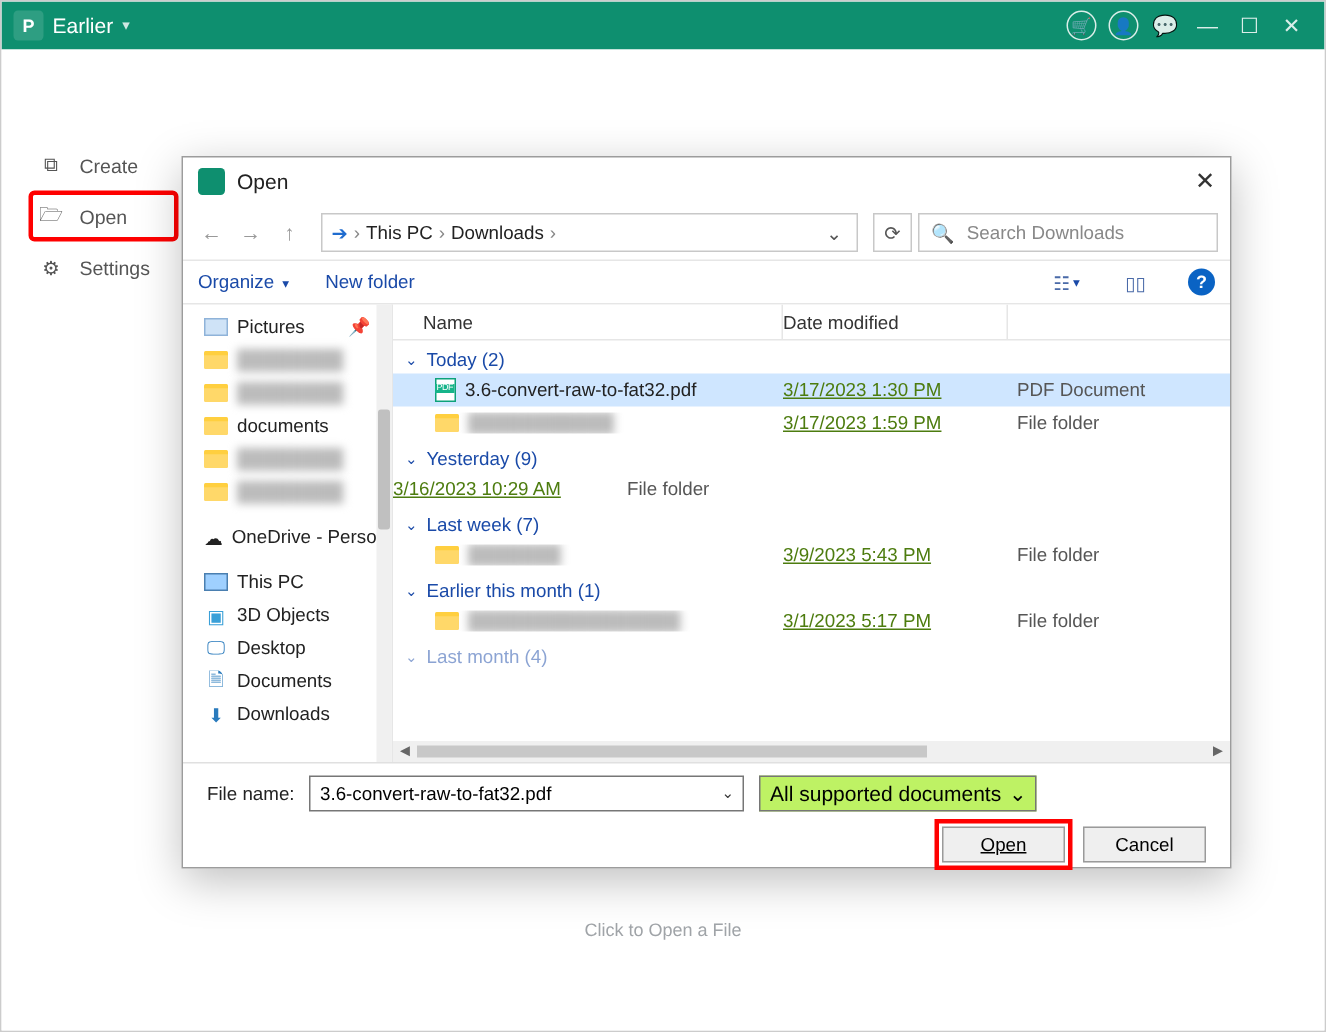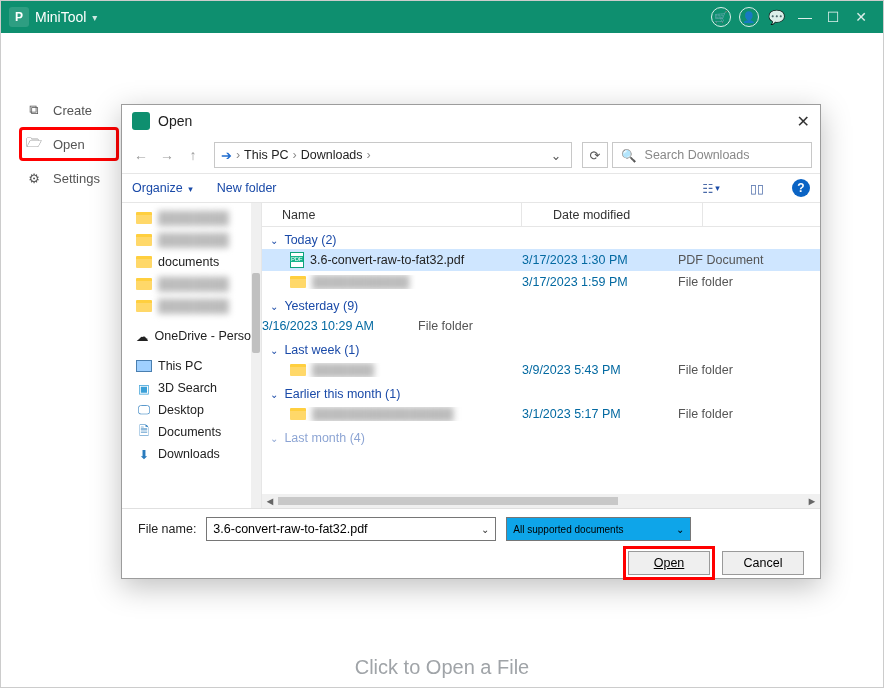--- a/index.html
+++ b/index.html
@@ -10,21 +10,21 @@
   .titlebar .logo { width:20px; height:20px; background:#fff2; border-radius:3px; margin-right:6px; display:flex; align-items:center; justify-content:center; font-weight:bold; font-size:12px;}
   .titlebar .caret { margin-left:6px; font-size:10px; opacity:.8; }
   .titlebar .spacer { flex:1; }
   .titlebar .tbtn { width:28px; height:28px; display:flex; align-items:center; justify-content:center; opacity:.85; }
   .titlebar .circ { width:20px; height:20px; border:1.5px solid #fff; border-radius:50%; display:flex; align-items:center; justify-content:center; font-size:11px;}
   .app-body { position:absolute; top:32px; bottom:0; left:0; right:0; background:#fff; }
   .side { position:absolute; left:18px; top:60px; width:100px; }
   .side-row { display:flex; align-items:center; gap:10px; padding:8px 6px; font-size:13px; color:#555; border-radius:4px; }
   .side-row.highlight { border:3px solid #f00; padding:5px 3px; }
   .side-ico { width:18px; height:18px; display:inline-flex; align-items:center; justify-content:center; color:#555; }
-  .main-hint { position:absolute; left:0; right:0; top:623px; text-align:center; color:#a0a4a8; font-size:20px; }
+  .main-hint { position:absolute; left:0; right:0; top:580px; text-align:center; color:#a0a4a8; font-size:12px; }
 
   
   .dlg { position:absolute; left:120px; top:103px; width:700px; height:475px; background:#fff; border:1px solid #9c9c9c; box-shadow:0 8px 28px rgba(0,0,0,.25); }
   .dlg-head { height:32px; display:flex; align-items:center; padding:0 10px; }
   .dlg-head .dico { width:18px; height:18px; background:#0e8f6f; border-radius:3px; margin-right:8px; }
   .dlg-head .title { font-size:14px; color:#222;}
   .dlg-head .spacer { flex:1; }
   .dlg-head .close { font-size:16px; color:#333; }
 
   .dlg-nav { height:36px; display:flex; align-items:center; padding:0 8px; gap:4px; }
@@ -52,56 +52,56 @@
   .tree-r.ind { }
   .tree-ico { width:16px; height:16px; display:inline-flex; align-items:center; justify-content:center;}
   .folder-ico { width:16px; height:12px; background:#ffd869; border-radius:1px; border-top:3px solid #ffcf3f; }
   .pic-ico { width:16px; height:12px; background:#cfe3f7; border:1px solid #8fb3d9;}
   .drive-ico { width:16px; height:12px; background:#9fd0ff; border:1px solid #4a7fb0;}
   .pin { color:#888; font-size:12px; margin-left:auto; margin-right:10px;}
 
   .files { flex:1; position:relative; font-size:12.5px; overflow:hidden;}
   .fhdr { display:flex; border-bottom:1px solid #e6e6e6; height:24px; align-items:center; color:#333; position:sticky; top:0; background:#fff;}
   .col-n { width:260px; padding-left:20px; }
-  .col-d { width:150px;margin-left:31px; }
+  .col-d { width:150px; }
   .col-t { flex:1; padding-left:6px;}
   .fhdr > div { border-right:1px solid #e6e6e6; height:100%; display:flex; align-items:center;}
   .grp { display:flex; align-items:center; gap:6px; padding:6px 0 2px 8px; color:#1a4aa8; font-size:12.5px;}
   .grp .ch { font-size:10px; }
   .frow { display:flex; align-items:center; height:22px; color:#222;}
   .frow.sel { background:#cfe6ff; }
   .frow .nm { width:260px; padding-left:28px; display:flex; align-items:center; gap:6px; overflow:hidden;}
-  .frow .dm { width:150px; color:#0369a1;}
+  .frow .dm { width:150px; color:#4d7c0f;text-decoration:underline;}
   .frow .ty { flex:1; color:#555; padding-left:6px;}
   .pdf-ico { width:14px; height:16px; background:#fff; border:1px solid #0ca27a; position:relative;}
   .pdf-ico:before { content:"PDF"; position:absolute; left:-1px; top:3px; font-size:6px; background:#16b48a; color:#fff; padding:0 1px; letter-spacing:-.3px;}
   .blur { filter:blur(3px); color:#bbb;}
   .hscroll { position:absolute; left:0; right:0; bottom:0; height:14px; background:#f0f0f0; display:flex; align-items:center;}
   .hscroll .ar { width:16px; text-align:center; color:#666; font-size:11px;}
   .hscroll .track { flex:1; height:10px; position:relative;}
   .hscroll .hthumb { position:absolute; left:0; top:1px; height:8px; width:340px; background:#c8c8c8;}
 
   .dlg-foot { position:absolute; bottom:0; left:0; right:0; height:70px; border-top:1px solid #e0e0e0; padding:8px 16px; }
   .fn-row { display:flex; align-items:center; gap:10px; }
   .fn-lbl { font-size:12.5px; color:#222; }
   .fn-in { flex:1; height:24px; border:1px solid #767676; font-size:12.5px; padding:0 6px; display:flex; align-items:center; justify-content:space-between; max-width:290px;}
   .fn-in .dd { font-size:10px; color:#333; }
-  .ft-sel { width:185px; height:24px; border:1px solid #767676; background:#0ea5e9; font-size:10px; padding:0 6px; display:flex; align-items:center; justify-content:space-between;}
+  .ft-sel { width:185px; height:24px; border:1px solid #767676; background:#bef264; font-size:14px; padding:0 6px; display:flex; align-items:center; justify-content:space-between;}
   .btn-row { display:flex; justify-content:flex-end; gap:12px; margin-top:10px;}
   .btn { width:82px; height:24px; border:1px solid #9a9a9a; background:#efefef; font-size:12.5px; display:flex; align-items:center; justify-content:center; }
   .btn.open { outline:3px solid #f00; outline-offset:2px;}
   .btn .u { text-decoration:underline; }
 </style>
 </head>
 <body>
 
 <div class="app">
   <div class="titlebar">
     <div class="logo">P</div>
-    <span>MiniTool</span>
+    <span>Earlier</span>
     <span class="caret">▾</span>
     <div class="spacer"></div>
     <div class="tbtn">
         <span class="circ">🛒</span>
       </div>
     <div class="tbtn">
         <span class="circ">👤</span>
       </div>
     <div class="tbtn">💬</div>
     <div class="tbtn">—</div>
@@ -166,20 +166,27 @@
     <span>New folder</span>
     <div class="spacer"></div>
     <div class="tico">☷ <span class="caretd">▾</span></div>
     <div class="tico">▯▯</div>
     <div class="help-ico">?</div>
   </div>
 
   <div class="dlg-main">
 
     <div class="tree">
+      <div class="tree-r">
+        <span class="tree-ico">
+            <span class="pic-ico"></span>
+          </span>
+        <span>Pictures</span>
+        <span class="pin">📌</span>
+      </div>
       <div class="tree-r ind">
           <span class="tree-ico">
             <span class="folder-ico"></span>
           </span>
           <span class="blur">████████</span>
         </div>
       <div class="tree-r ind">
           <span class="tree-ico">
             <span class="folder-ico"></span>
           </span>
@@ -210,21 +217,21 @@
         </div>
       <div style="height:8px;"></div>
       <div class="tree-r">
           <span class="tree-ico">
             <span class="drive-ico"></span>
           </span>
           <span>This PC</span>
         </div>
       <div class="tree-r ind">
           <span class="tree-ico" style="color:#3aa0d8">▣</span>
-          <span>3D Search</span>
+          <span>3D Objects</span>
         </div>
       <div class="tree-r ind">
           <span class="tree-ico" style="color:#2a7bbd">🖵</span>
           <span>Desktop</span>
         </div>
       <div class="tree-r ind">
           <span class="tree-ico" style="color:#2a7bbd">🗎</span>
           <span>Documents</span>
         </div>
       <div class="tree-r ind">
@@ -266,21 +273,21 @@
           <span class="ch">⌄</span>
           <span>Yesterday (9)</span>
         </div>
       <div class="frow">
         <div class="dm">3/16/2023 10:29 AM</div>
         <div class="ty">File folder</div>
       </div>
 
       <div class="grp">
           <span class="ch">⌄</span>
-          <span>Last week (1)</span>
+          <span>Last week (7)</span>
         </div>
       <div class="frow">
         <div class="nm">
             <span class="folder-ico"></span>
             <span class="blur">███████</span>
           </div>
         <div class="dm">3/9/2023 5:43 PM</div>
         <div class="ty">File folder</div>
       </div>
 

